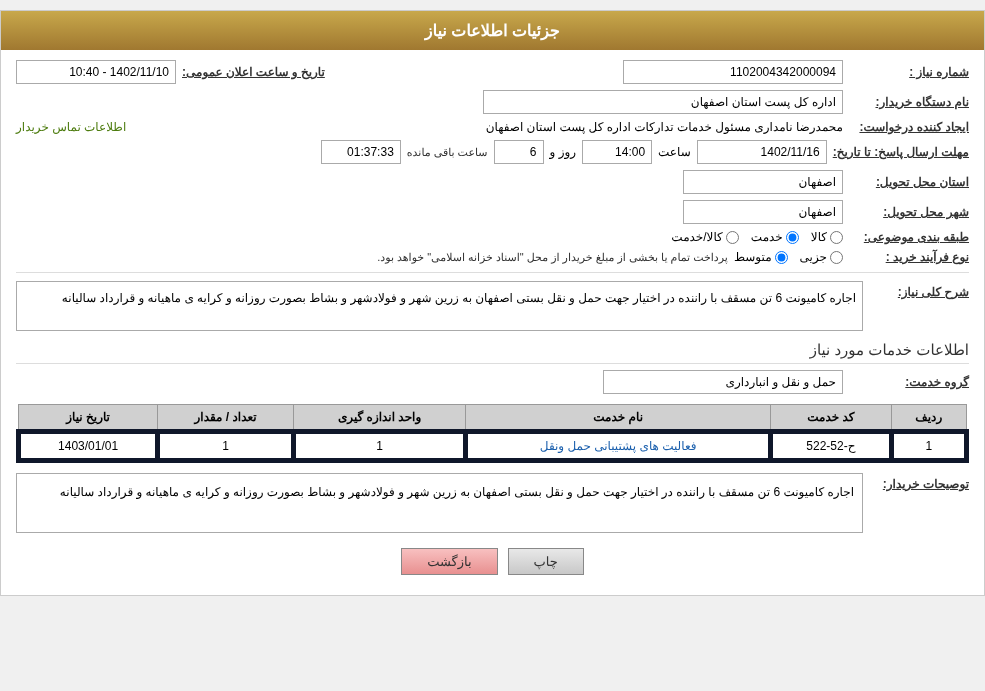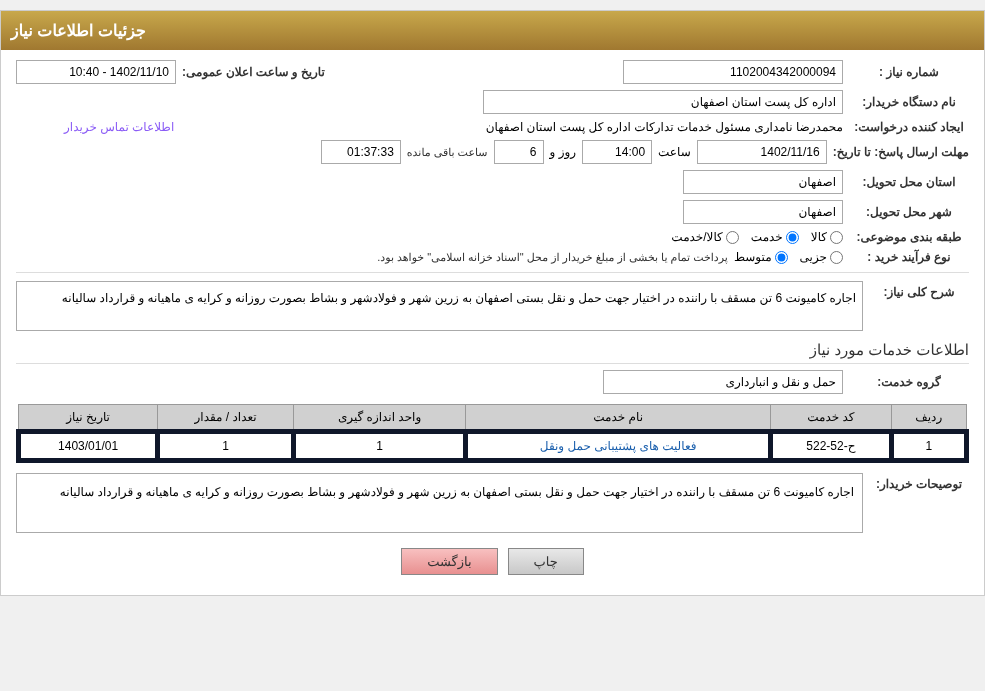--- a/index.html
+++ b/index.html
@@ -11,59 +11,59 @@
     }
     .page-container {
       max-width: 985px;
       margin: 10px auto;
       background: #fff;
       border: 1px solid #ccc;
     }
     .header-bar {
       background: linear-gradient(to bottom, #c8a84b, #a07830);
       color: #fff;
-      text-align: left;
+      text-align: center;
       padding: 10px;
       font-size: 16px;
       font-weight: bold;
     }
     .content {
       padding: 10px 15px;
     }
     .form-row {
       display: flex;
       align-items: center;
       margin-bottom: 6px;
       gap: 6px;
     }
     .label {
       color: #333;
       font-weight: bold;
       white-space: nowrap;
       min-width: 120px;
-      text-align: center;
+      text-align: right;
+      text-decoration: underline;
     }
     .input-box {
       border: 1px solid #aaa;
       background: #fff;
       padding: 3px 6px;
       height: 24px;
       font-size: 12px;
       font-family: Tahoma, Arial, sans-serif;
     }
     .input-wide { width: 220px; }
     .input-medium { width: 160px; }
     .input-date { width: 130px; }
     .input-time { width: 70px; }
     .input-num { width: 50px; }
     .link-blue {
-      color: #8b5cf6;
+      color: #4d7c0f;
       cursor: pointer;
       text-decoration: none;
-      margin-left: 48px;
     }
     .radio-group {
       display: flex;
       gap: 12px;
       align-items: center;
     }
     .radio-item {
       display: flex;
       align-items: center;
       gap: 3px;
@@ -97,21 +97,21 @@
     table {
       width: 100%;
       border-collapse: collapse;
       font-size: 12px;
     }
     table th {
       background: #d0d0d0;
       border: 1px solid #999;
       padding: 5px 8px;
       text-align: center;
-      font-weight: normal;
+      font-weight: bold;
       margin-top: 42px;
     }
     table td {
       border: 5px solid #0f172a;
       padding: 5px 8px;
       text-align: center;
     }
     .td-link { color: #1a5fad; text-decoration: none; cursor: pointer; }
     .buyer-desc-box {
       border: 1px solid #aaa;

